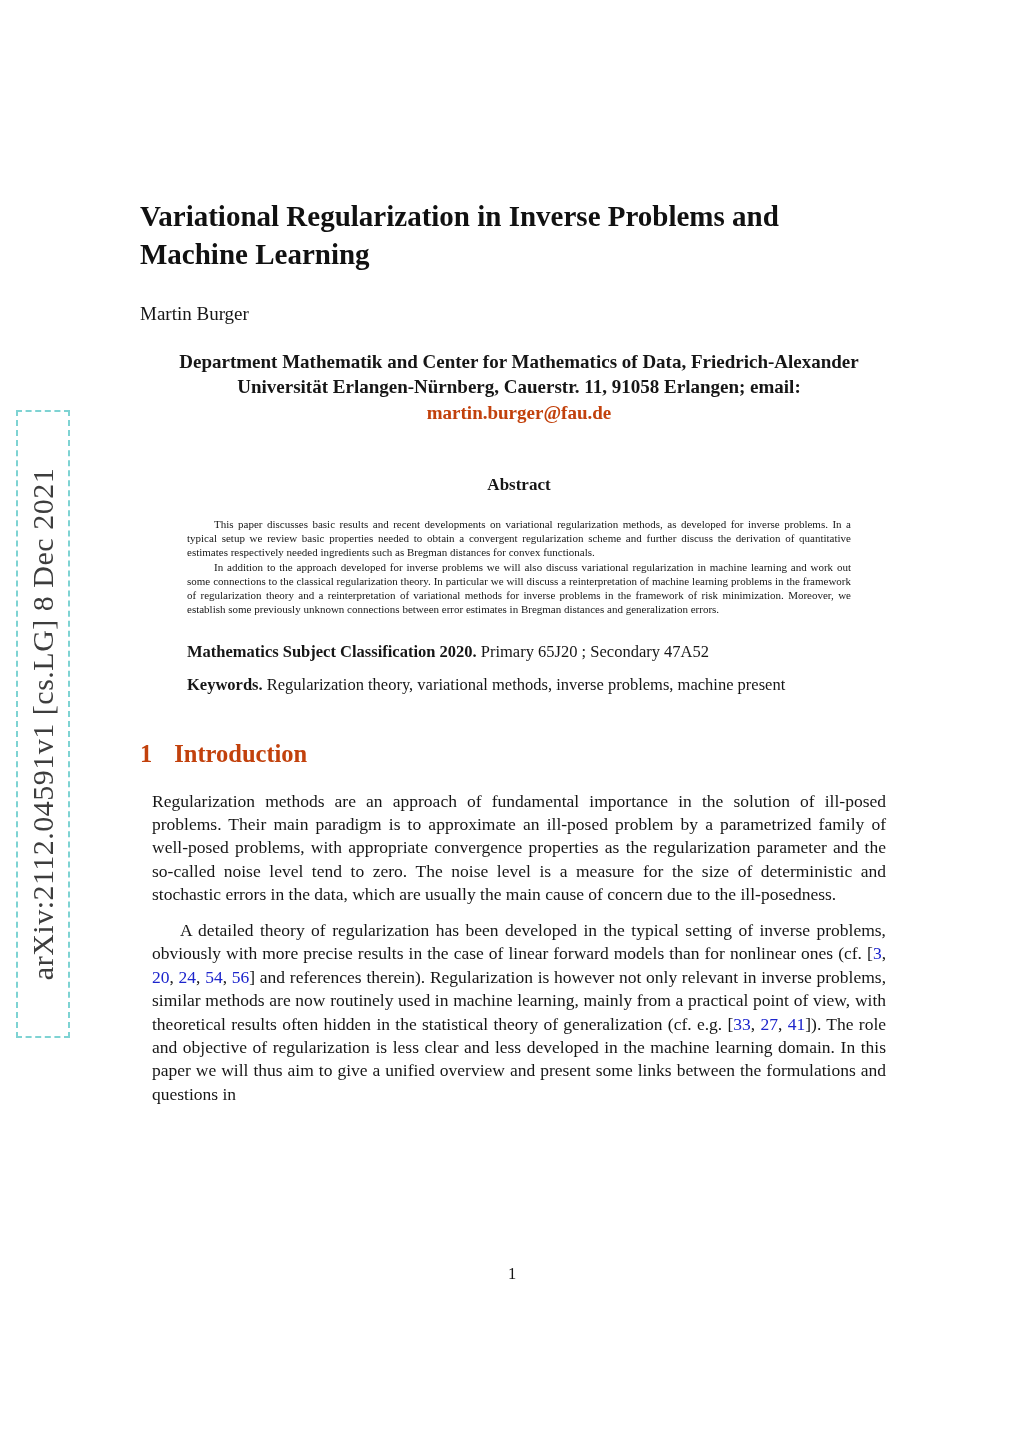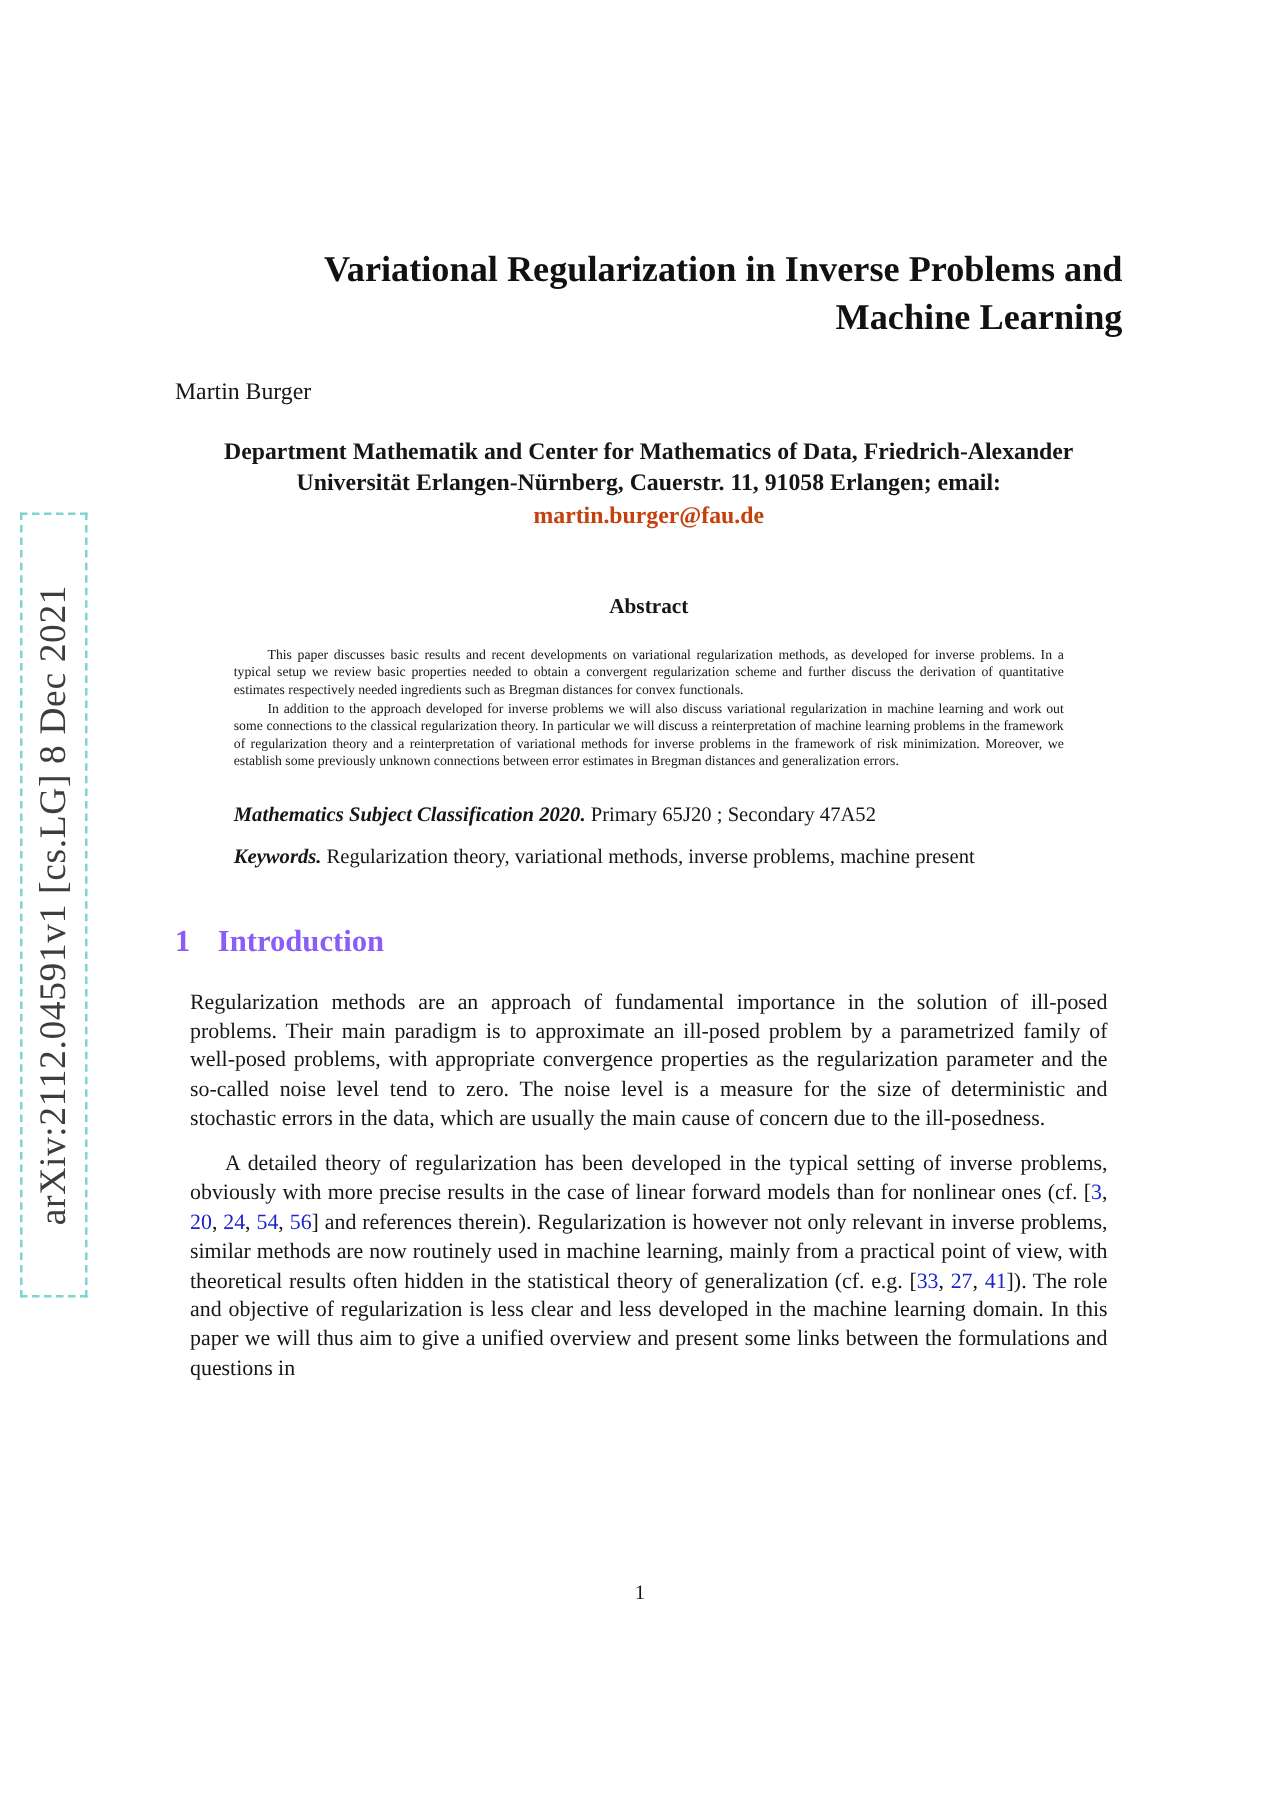--- a/index.html
+++ b/index.html
@@ -37,21 +37,21 @@
   }
 
   .content {
     position: absolute;
     left: 140px;
     top: 198px;
     width: 758px;
   }
 
   .title {
-    text-align: right;
+    text-align: left;
     font-size: 29px;
     font-weight: bold;
     line-height: 1.3;
     color: #111;
   }
 
   .author {
     text-align: left;
     font-size: 19px;
     margin-top: 30px;
@@ -94,27 +94,27 @@
   .meta-line {
     margin: 0;
     margin-left: 47px;
     margin-right: 47px;
     font-size: 16.5px;
     line-height: 1.3;
     text-align: justify;
   }
   .meta-line.msc { margin-top: 24px; }
   .meta-line.kw  { margin-top: 12px; }
-  .meta-label { font-weight: bold; font-style: italic; }
+  .meta-label { font-weight: bold; }
 
   .section-heading {
     margin-top: 44px;
     font-size: 24.5px;
     font-weight: bold;
-    color: #8b5cf6;
+    color: #c2410c;
   }
   .section-heading .sec-num {
     display: inline-block;
     margin-right: 22px;
   }
 
   .body-par {
     margin: 12px;
     font-size: 17.5px;
     line-height: 1.34;

